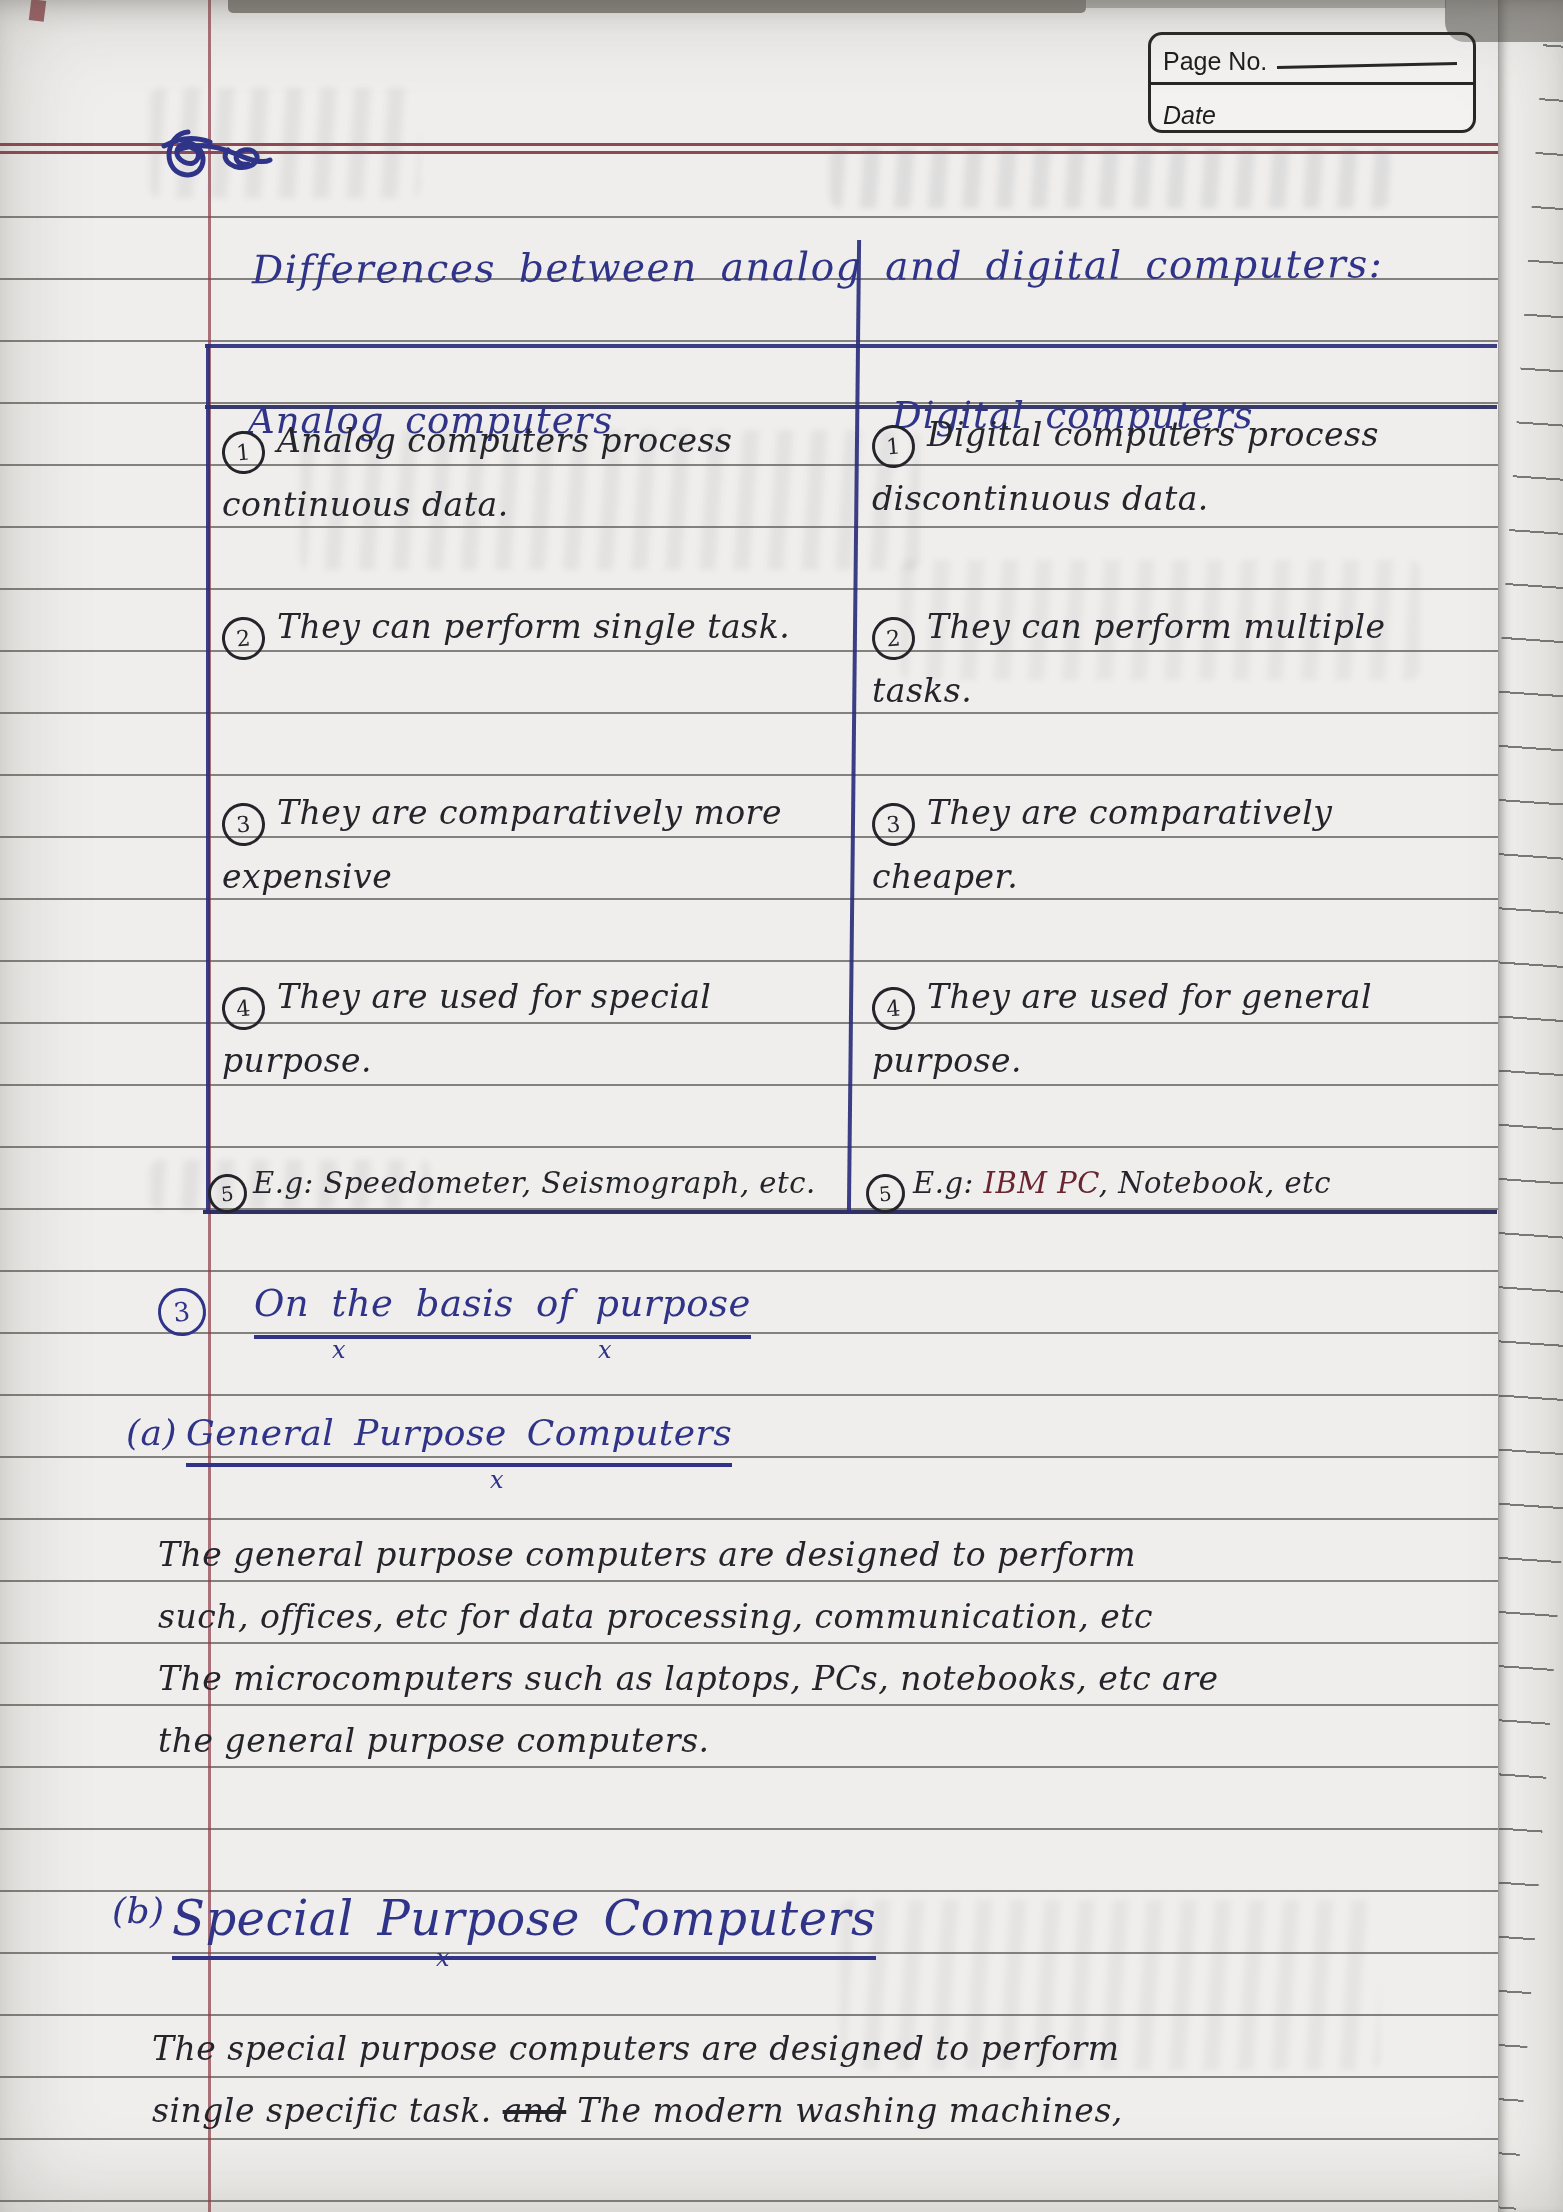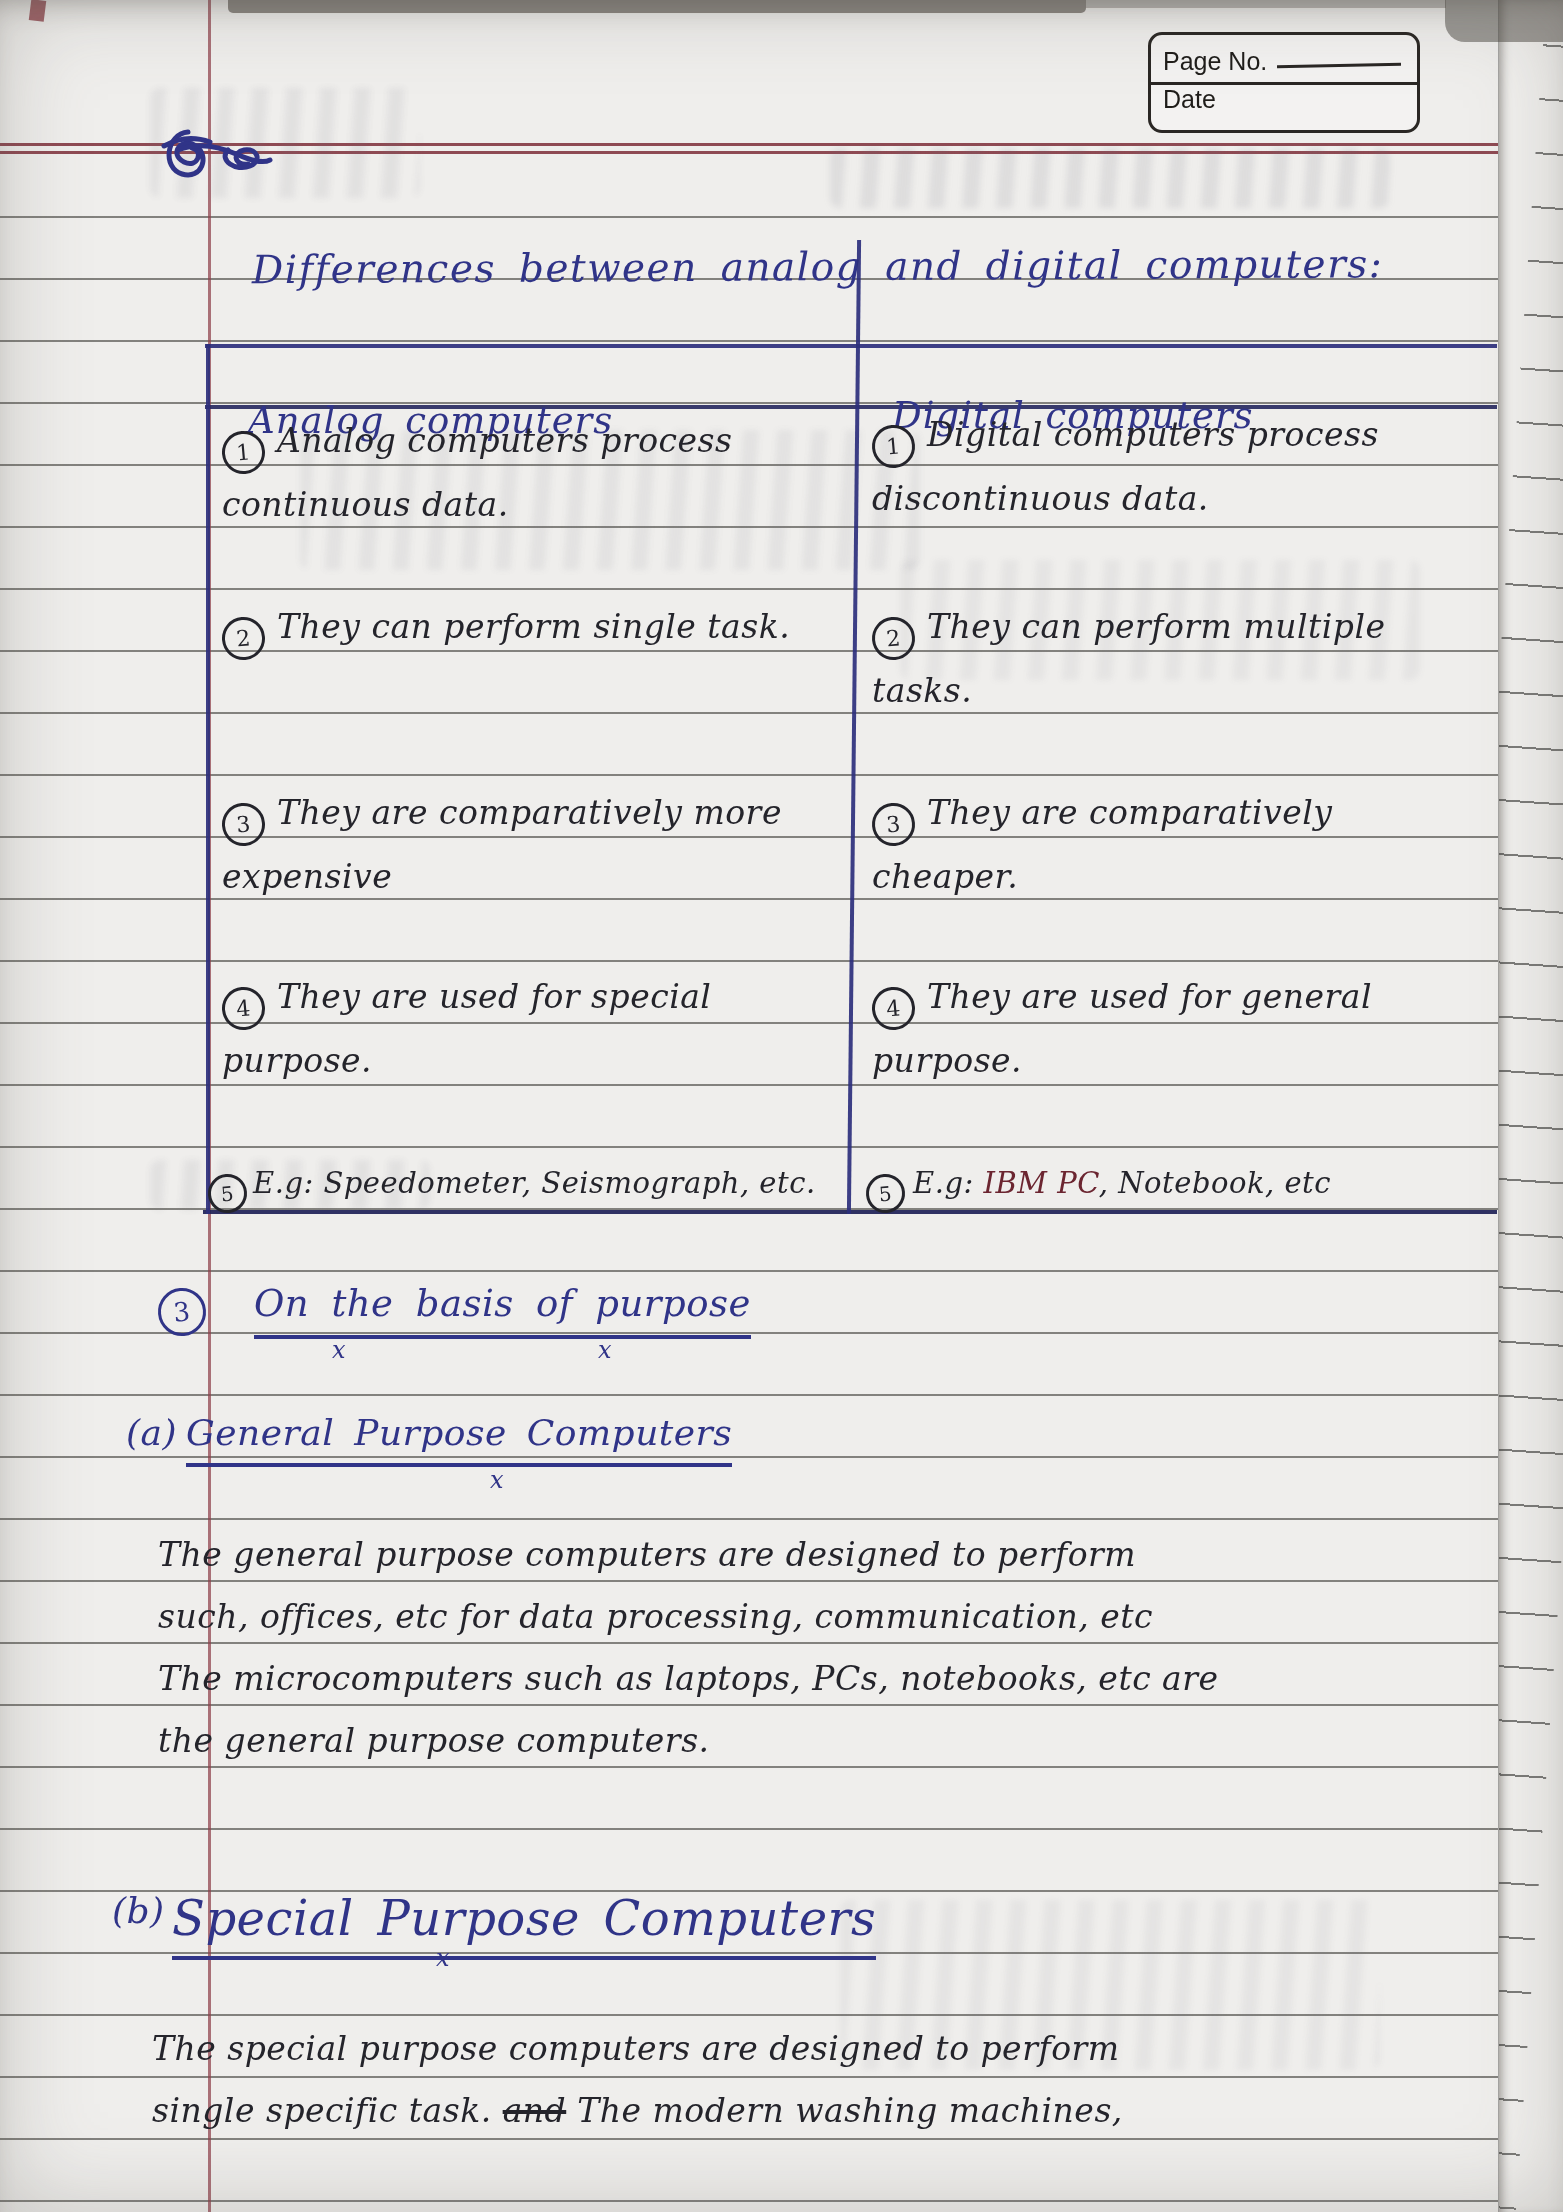--- a/index.html
+++ b/index.html
@@ -29,27 +29,27 @@
     background:#f2f1ef;border-left:1px solid rgba(70,70,68,.45);
     box-shadow:inset 8px 0 10px -5px rgba(80,75,70,.5);overflow:hidden;}
   .edge-strip::before{content:"";position:absolute;inset:-60px -30px;
     background:repeating-linear-gradient(to bottom,transparent 0 52px,rgba(50,50,48,.62) 52px 54px);
     transform:rotate(4deg);}
   
   .grime{position:absolute;pointer-events:none;}
   .smudge{position:absolute;pointer-events:none;border-radius:10px;filter:blur(3px);
     background:repeating-linear-gradient(94deg,rgba(108,108,122,.13) 0 16px,transparent 16px 34px);}
   
-  .pagebox{position:absolute;left:1148px;top:32px;width:272px;height:101px;
+  .pagebox{position:absolute;left:1148px;top:32px;width:328px;height:101px;
     border:3.5px solid #2a2724;border-radius:14px;background:rgba(255,255,255,.25);
     font-family:"Liberation Sans", sans-serif;color:#1f1d1a;box-sizing:border-box;}
   .pb-row1{display:flex;align-items:flex-end;height:50px;padding:0 12px 6px 12px;border-bottom:3px solid #2a2724;box-sizing:border-box;}
   .pb-row1 .lbl{font-size:25px;}
   .pb-line{flex:1;border-bottom:3px solid #2a2724;margin:0 4px 9px 10px;transform:rotate(-1.2deg);}
-  .pb-row2{display:flex;height:45px;align-items:flex-start;}
+  .pb-row2{display:flex;height:45px;align-items:flex-end;font-style:italic;}
   .pb-date{width:74px;display:flex;align-items:center;padding-left:12px;font-size:25px;box-sizing:border-box;}
   .pb-cell{border-left:3px solid #2a2724;box-sizing:border-box;}
   .pb-c1{width:58px;} .pb-c2{width:62px;} .pb-c3{flex:1;}
   
   .hw{position:absolute;font-style:italic;letter-spacing:.5px;line-height:62px;}
   .blue{color:var(--ink_blue,#303488);}
   .black{color:var(--ink_black,#24242b);}
   .title{font-size:39px;letter-spacing:1.5px;word-spacing:9px;transform:rotate(-.3deg);}
   .thead{font-size:37px;word-spacing:8px;letter-spacing:1px;text-align:left;margin-top:40px;}
   .cellbody{font-size:33px;white-space:pre-line;}

